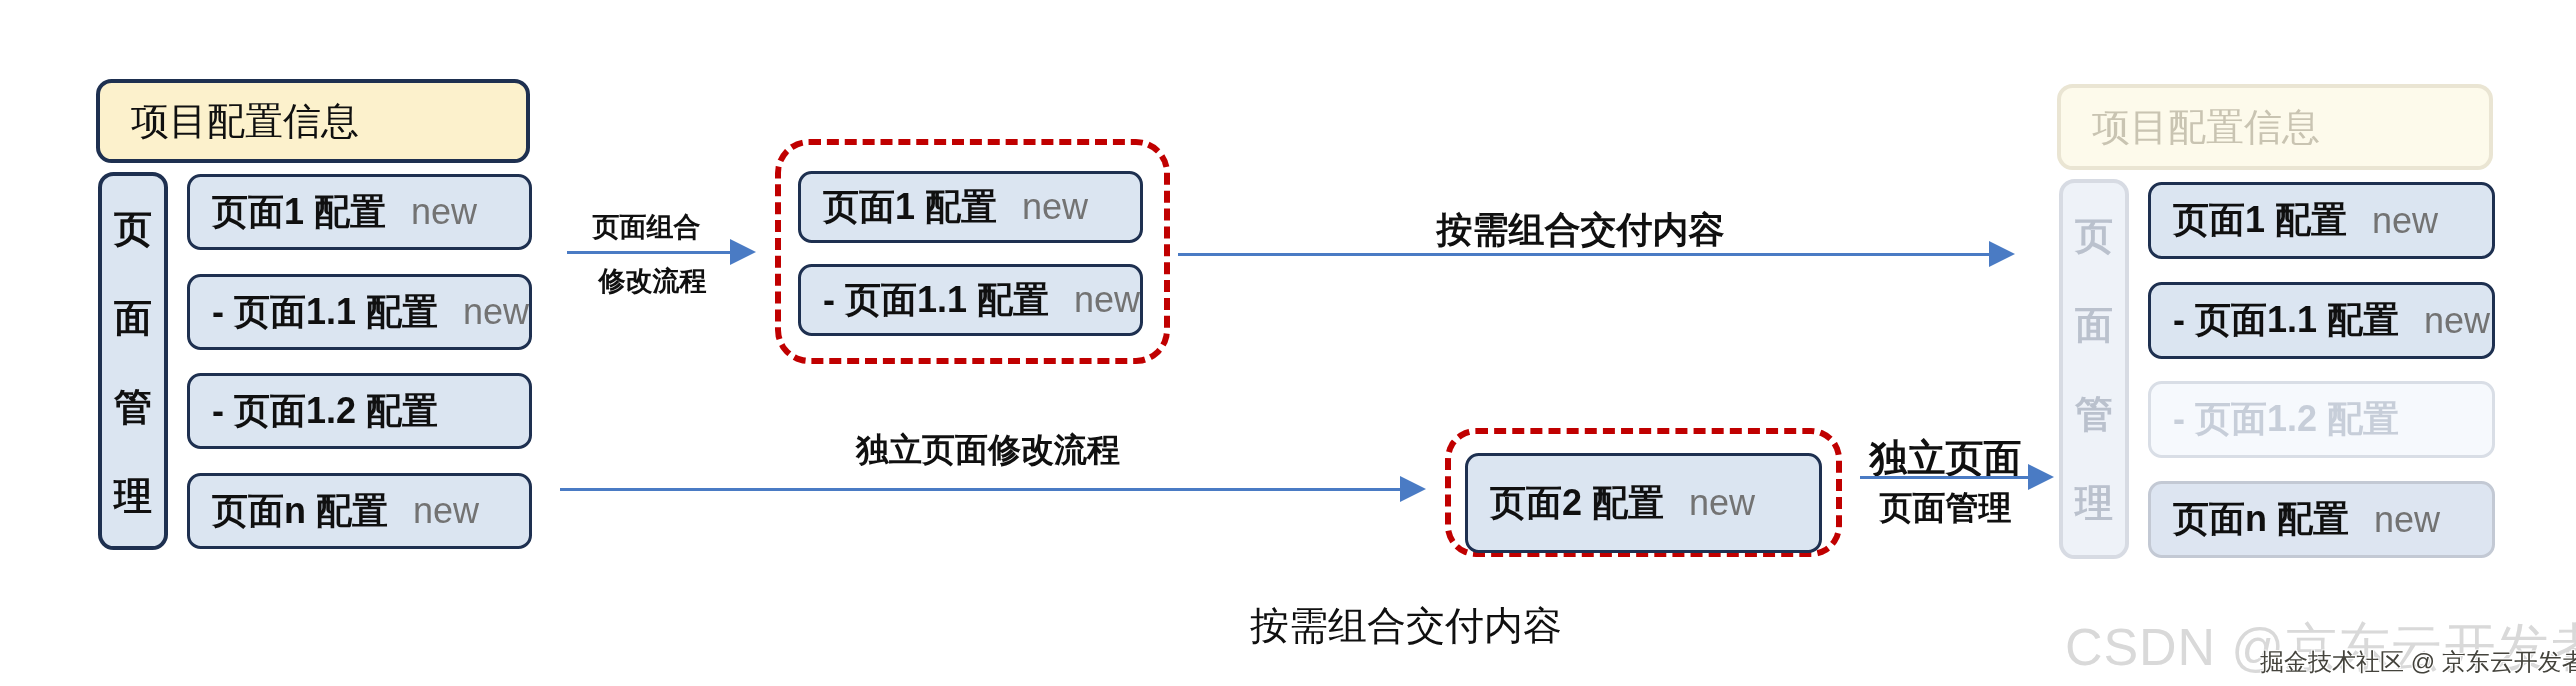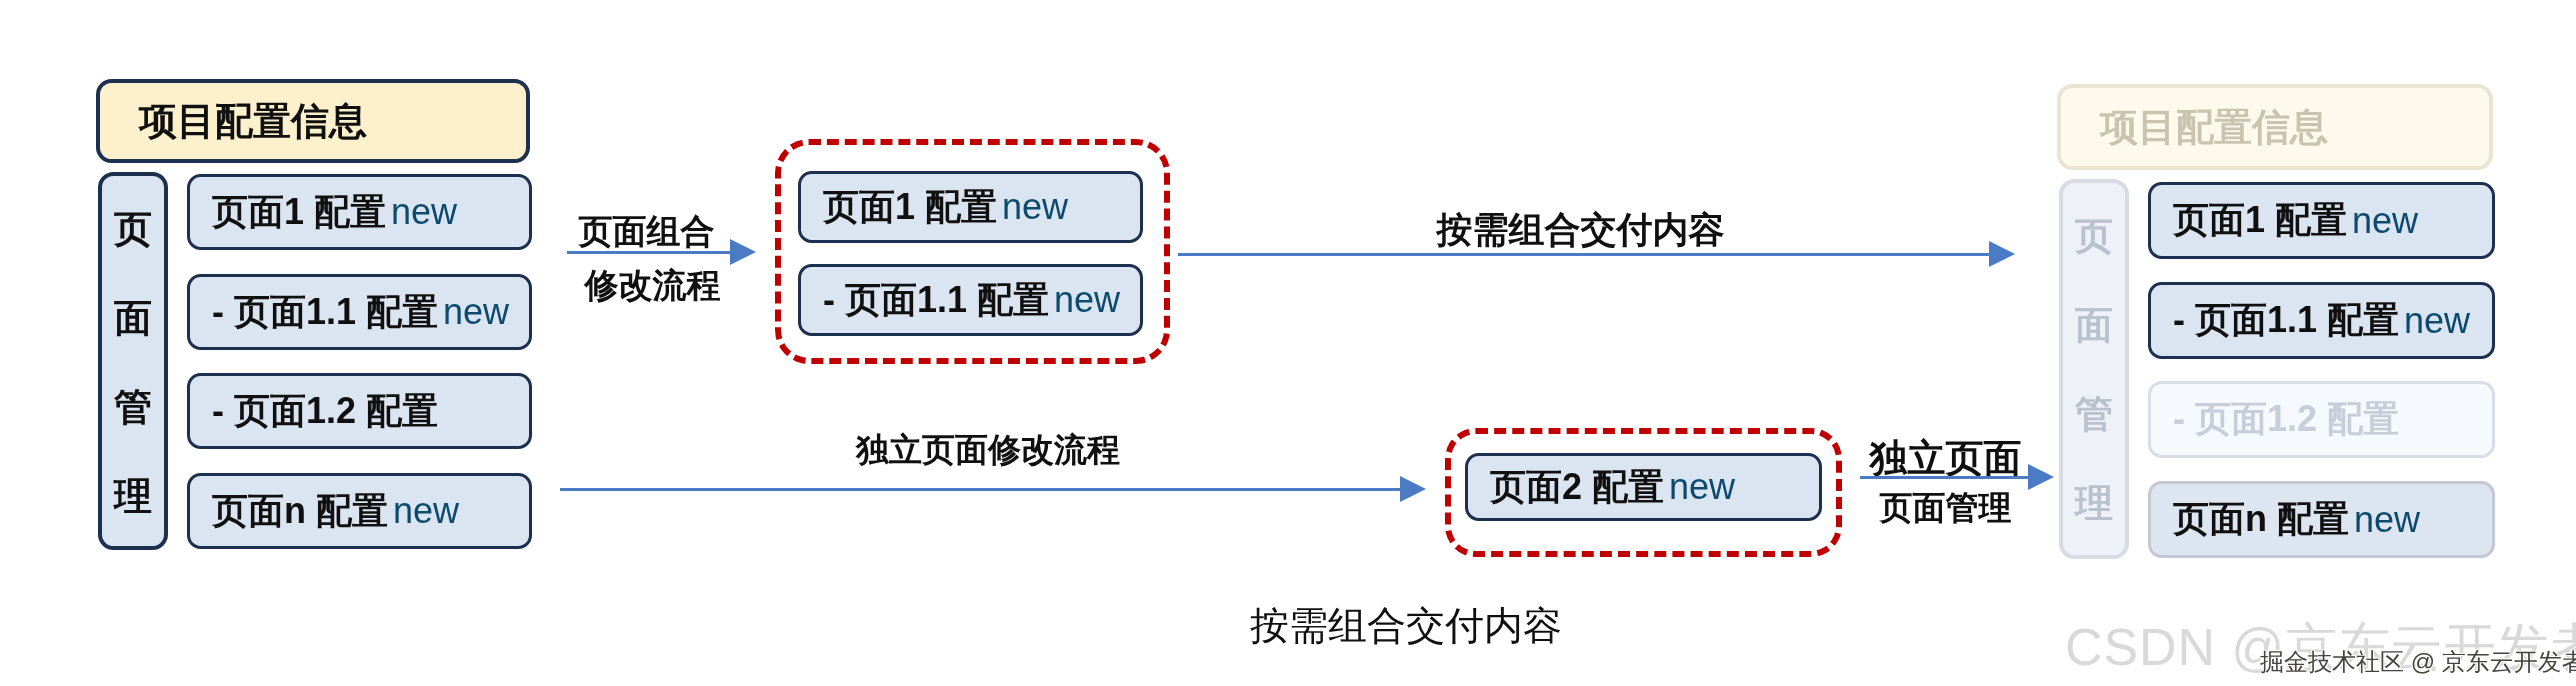--- a/index.html
+++ b/index.html
@@ -7,55 +7,55 @@
     position:relative;
     width:2576px;height:687px;
     background:#ffffff;
     overflow:hidden;
     font-family:"Liberation Sans","DejaVu Sans",sans-serif;
     color:#101010;
   }
   .title-box{
     position:absolute;box-sizing:border-box;
     background:#fcf1cc;border:4.3px solid #1e3050;border-radius:15.5px;
-    font-size:38px;font-weight:700;
-    display:flex;align-items:center;padding-left:39px;
+    font-size:38px;font-weight:400;
+    display:flex;align-items:center;padding-left:31px;
     white-space:nowrap;
   }
   .side-bar{
     position:absolute;box-sizing:border-box;
     background:#dbe5f1;border:4.3px solid #1e3050;border-radius:15.5px;
     text-align:center;font-size:38px;font-weight:600;
     word-break:break-all;line-height:89px;padding-top:8.6px;
   }
   .page-box{
     position:absolute;box-sizing:border-box;
     background:#dbe5f1;border:3.4px solid #1e3050;border-radius:13.7px;
     display:flex;align-items:center;padding:0 22px;
     font-size:36px;font-weight:600;white-space:nowrap;
   }
-  .badge{color:#0c4a6e;font-weight:500;margin-left:5px;}
+  .badge{color:#737373;font-weight:500;margin-left:25px;}
   .faded-title{background:#fdfaeb;border-color:#eae5d3;color:#c9c4b2;}
   .faded-bar{background:#eef2f8;border-color:#d7dbe3;color:#bac1cd;}
   .faded-box{background:#f6f9fd;border-color:#d9dee6;color:#c7ced9;}
   .soft-box{background:#dde5f1;border-color:#c3c9d4;}
   .dashed-frame{
     position:absolute;box-sizing:border-box;
     border:6.9px dashed #c00000;border-radius:34px;
   }
   .arrow-line{position:absolute;height:3.4px;background:#4a7bc4;}
   .arrow-head{
     position:absolute;width:0;height:0;
     border-top:13.7px solid transparent;
     border-bottom:13.7px solid transparent;
     border-left:26px solid #4a7bc4;
   }
   .flow-label{
     position:absolute;text-align:center;
-    font-size:34px;font-weight:700;white-space:nowrap;
+    font-size:27px;font-weight:700;white-space:nowrap;
   }
   .caption{
     position:absolute;text-align:right;
     font-size:39px;font-weight:400;white-space:nowrap;
   }
   .wm-large{
     position:absolute;font-size:52px;color:#d9d9d9;
     white-space:nowrap;letter-spacing:0.9px;
   }
   .wm-small{
@@ -107,21 +107,21 @@
 
   <div class="flow-label" style="left:1340px;top:206px;width:481px;font-size:36px;">按需组合交付内容</div>
   <div class="arrow-line" style="left:1178px;top:253px;width:811px;"></div>
   <div class="arrow-head" style="left:1989px;top:241px;"></div>
 
   <div class="flow-label" style="left:756px;top:428px;width:464px;font-size:33px;">独立页面修改流程</div>
   <div class="arrow-line" style="left:560px;top:488px;width:840px;"></div>
   <div class="arrow-head" style="left:1400px;top:476px;"></div>
 
   <div class="dashed-frame" style="left:1445px;top:428px;width:397px;height:129px;border-radius:31px;"></div>
-  <div class="page-box" style="left:1465px;top:453px;width:357px;height:68px;">
+  <div class="page-box" style="left:1465px;top:453px;width:357px;height:100px;">
     <span>页面2 配置</span>
     <span class="badge">new</span>
   </div>
 
   <div class="flow-label" style="left:1853px;top:433px;width:185px;font-size:38px;">独立页面</div>
   <div class="arrow-line" style="left:1860px;top:476px;width:168px;"></div>
   <div class="arrow-head" style="left:2028px;top:464px;"></div>
   <div class="flow-label" style="left:1853px;top:486px;width:185px;font-size:33px;">页面管理</div>
 
   <div class="title-box faded-title" style="left:2057px;top:84px;width:436px;height:86px;">

